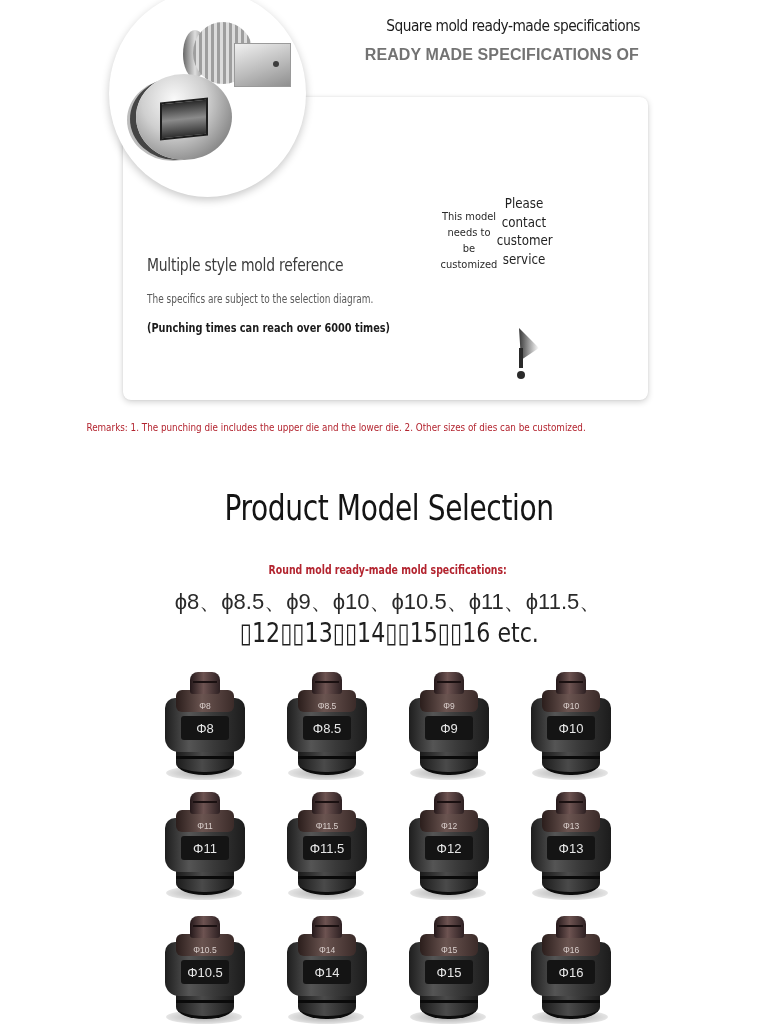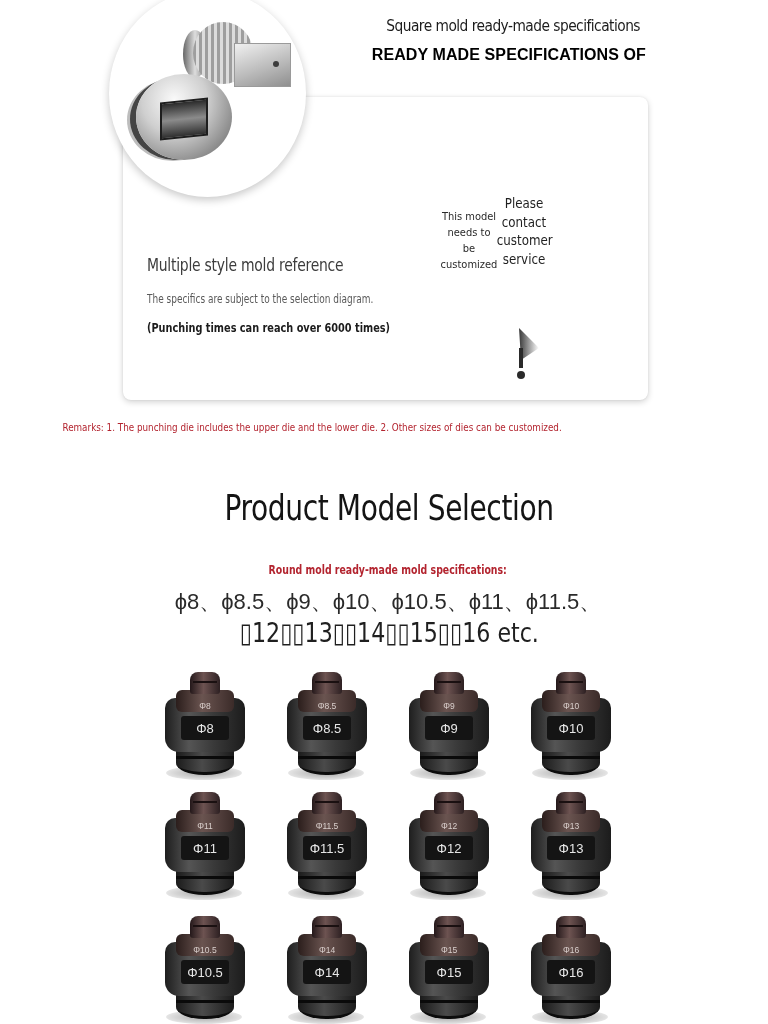--- a/index.html
+++ b/index.html
@@ -14,23 +14,23 @@
 
   
   .hdr-title {
     right: 128px; top: 16px;
     font-family: "DejaVu Sans", sans-serif;
     font-size: 16px; letter-spacing: -0.6px;
     transform: scaleX(0.86); transform-origin: right center;
     color: #1c1c1c; white-space: nowrap;
   }
   .hdr-sub {
-    right: 122px; top: 46px; text-align: right;
+    right: 129px; top: 46px; text-align: right;
     font-family: "Liberation Sans", sans-serif; font-weight: bold;
-    font-size: 16px; line-height: 18px; color: #000000;
+    font-size: 16px; line-height: 18px; color: #737373;
     letter-spacing: 0.1px;
   }
 
   
   .card {
     left: 123px; top: 97px; width: 525px; height: 303px;
     background: #ffffff; border-radius: 8px;
     box-shadow: 0 2px 6px rgba(0,0,0,0.18), 0 0 2px rgba(0,0,0,0.08);
   }
 
@@ -100,21 +100,21 @@
     font-family: "DejaVu Sans", sans-serif; font-size: 13.5px; line-height: 18.5px;
     transform: scaleX(0.88); color: #1f1f1f;
   }
   .pointer-icon {
     left: 513px; top: 326px; width: 30px; height: 56px;
   }
 
   .remarks {
     left: 0; width: 616px; top: 421px; text-align: right;
     font-family: "DejaVu Sans", sans-serif; font-size: 11px;
-    color: #b3242f; white-space: nowrap;
+    color: #b3242f; white-space: nowrap; padding-left: 24px;
   }
   .remarks span { display: inline-block; transform: scaleX(0.8); }
 
   
   .sel-title {
     left: 0; width: 778px; top: 487px; text-align: center;
     font-family: "DejaVu Sans", sans-serif; font-size: 36px;
     color: #141414; white-space: nowrap;
   }
   .sel-title span { display: inline-block; transform: scaleX(0.78); letter-spacing: -0.5px; }

